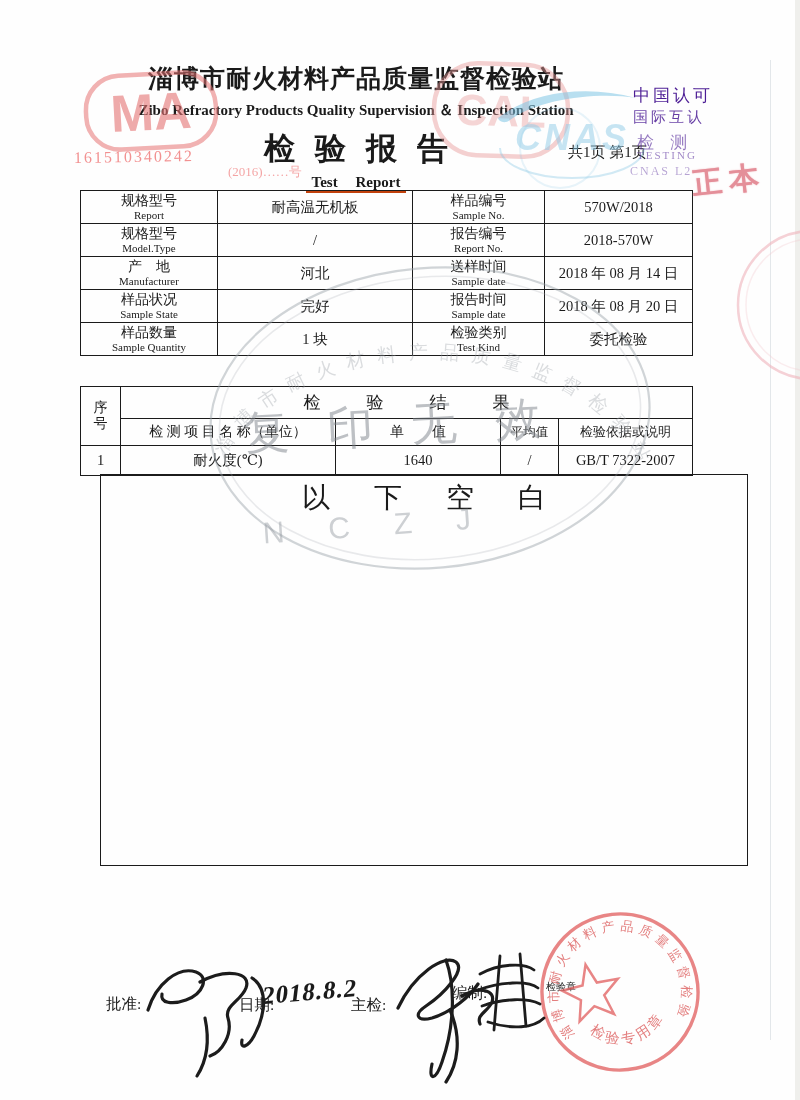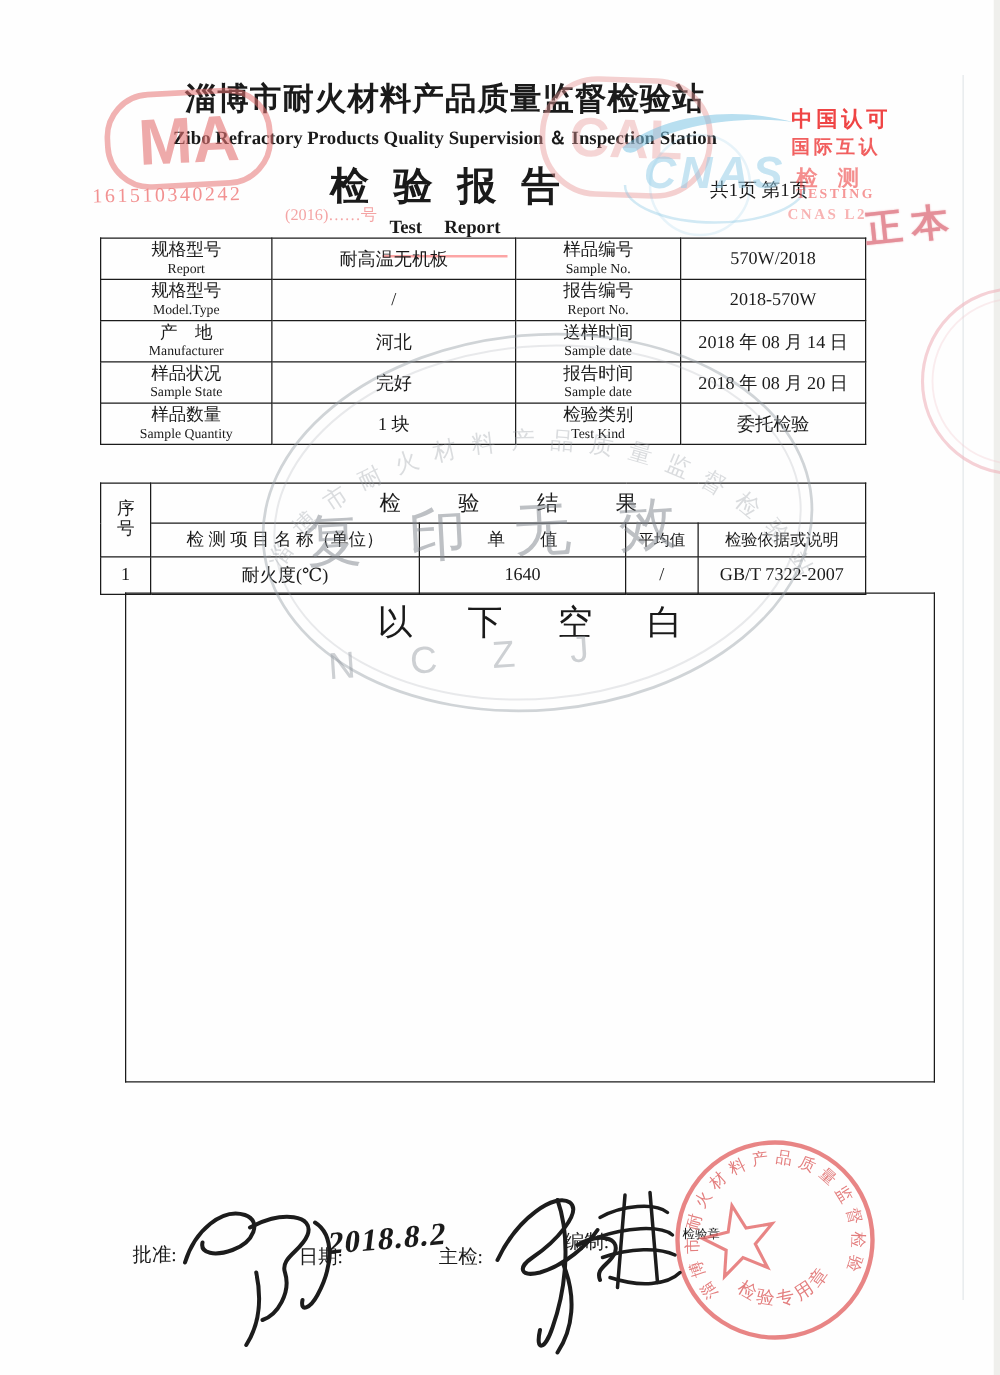--- a/index.html
+++ b/index.html
@@ -6,39 +6,39 @@
   .page{position:relative;width:800px;height:1100px;background:#fefefe;overflow:hidden;
         font-family:"Liberation Serif","DejaVu Serif",serif;color:#1a1a1a;}
   .abs{position:absolute;}
   
   .hdr{left:0;top:62px;width:712px;text-align:center;z-index:10;}
   .station-cn{font-size:25px;font-weight:bold;letter-spacing:1px;}
   .station-en{font-size:15px;font-weight:bold;margin-top:6px;}
   .title-cn{font-size:31px;font-weight:bold;margin-top:8px;}
   .title-cn span{letter-spacing:20px;margin-right:-20px;}
   .title-en{display:inline-block;font-size:15px;font-weight:bold;margin-top:4px;
-            border-bottom:2px solid #fca5a5;padding:0 6px 13px 6px;word-spacing:14px;}
+            border-bottom:2px solid #c2410c;padding:0 6px 0 6px;word-spacing:14px;}
   .pages{left:568px;top:143px;font-size:15px;z-index:10;}
   
   table{border-collapse:collapse;table-layout:fixed;}
   td{border:1.6px solid #1b1b1b;text-align:center;vertical-align:middle;padding:0;}
   .tbl{position:absolute;left:80px;z-index:10;background:transparent;}
   .lab-cn{font-size:14px;line-height:16px;}
   .lab-en{font-size:11px;line-height:13px;}
   .val{font-size:14.5px;}
   .ls-section span{letter-spacing:46px;margin-right:-46px;font-size:17px;}
   .ls-blank span{letter-spacing:44px;margin-right:-44px;font-size:28px;}
   .blank-cell{vertical-align:top;}
   .blank-cell div{margin-top:4px;}
   
   .flab{font-size:15.5px;z-index:10;}
   .hand-date{left:262px;top:978px;font-size:25px;font-weight:bold;z-index:12;
              transform:rotate(-5deg) skewX(-12deg);letter-spacing:1px;}
   
-  .blue{color:#ef4444;font-weight:700;z-index:20;}
+  .blue{color:#4c1d95;font-weight:400;z-index:20;}
   .red-cert{color:#f07f7f;z-index:20;}
   .original-mark{left:692px;top:160px;font-size:30px;font-weight:bold;color:#e2838f;
                  letter-spacing:7px;transform:rotate(-6deg);z-index:20;opacity:.9;
                  text-shadow:0 0 1.5px #eba6ad;}
   .seal-label{left:546px;top:980px;font-size:10px;z-index:10;}
   .edge-line{left:770px;top:60px;width:1px;height:980px;background:#e3e7ea;z-index:5;}
   .edge-right{left:795px;top:0;width:5px;height:1100px;background:#efefec;z-index:5;}
   svg.overlay{position:absolute;left:0;top:0;z-index:15;pointer-events:none;}
 </style>
 </head>

